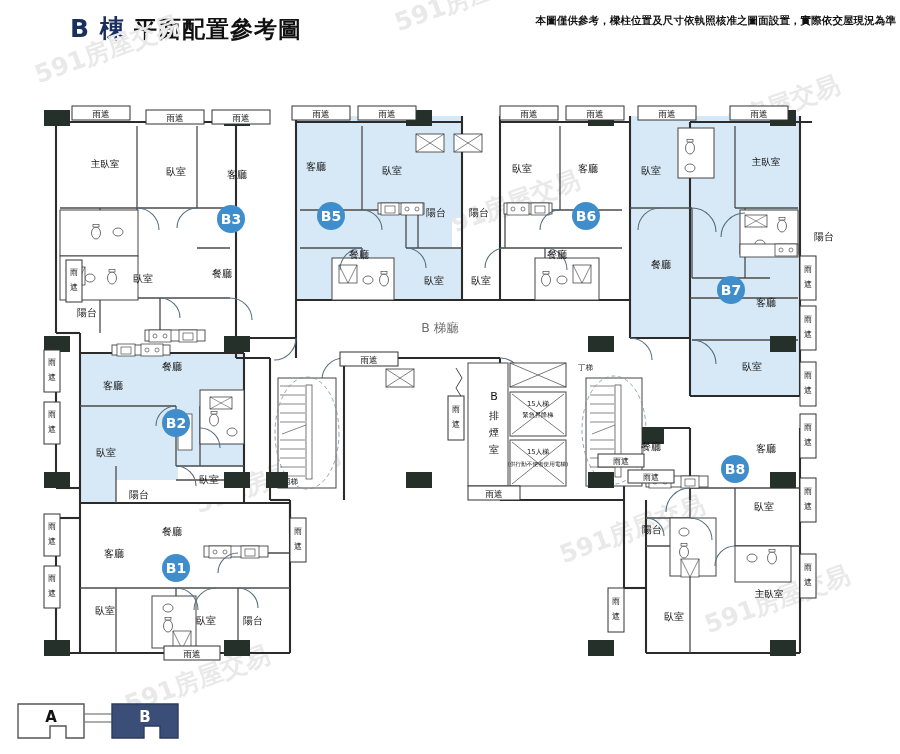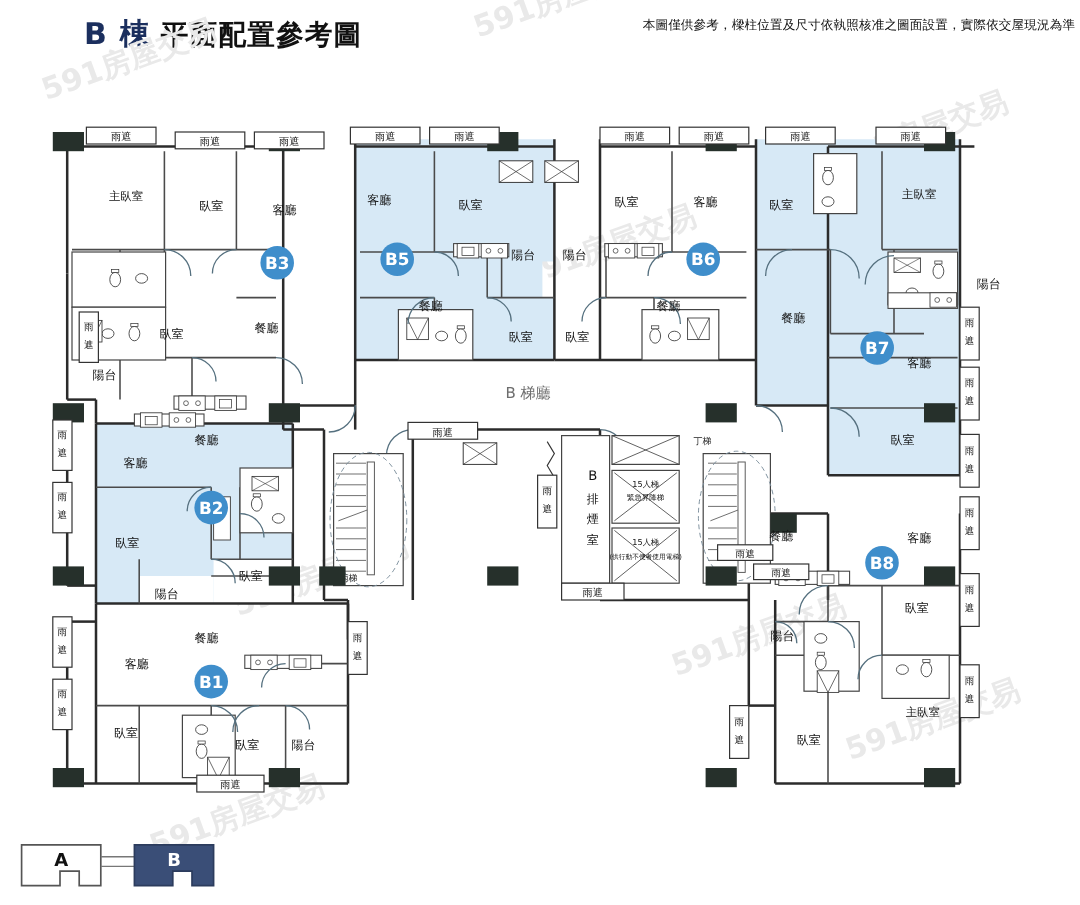--- a/index.html
+++ b/index.html
@@ -6,21 +6,21 @@
   html,body{margin:0;padding:0;background:#ffffff;}
   body{width:900px;height:754px;position:relative;overflow:hidden;
        font-family:"DejaVu Sans","Liberation Sans",sans-serif;}
   #stage{position:absolute;inset:0;width:900px;height:754px;padding-left:18px;}
   .title-bar{position:absolute;left:0;top:0;width:900px;height:48px;}
   .title-main{position:absolute;left:70px;top:12px;font-size:25px;
        color:#1b2f5e;font-weight:700;letter-spacing:1px;white-space:nowrap;}
   .title-sub{position:absolute;left:134px;top:14px;font-size:23px;
        color:#111111;font-weight:700;letter-spacing:1px;white-space:nowrap;}
   .disclaimer{position:absolute;left:486px;top:14px;width:410px;
-       font-size:10.5px;color:#111;font-weight:400;letter-spacing:0.1px;
+       font-size:10.5px;color:#111;font-weight:700;letter-spacing:0.1px;
        white-space:nowrap;text-align:right;}
   .legend{position:absolute;left:14px;top:698px;width:180px;height:46px;}
   .legend svg{display:block;}
   .plan{position:absolute;left:0;top:48px;width:900px;height:648px;}
   .wm{position:absolute;color:#e9e9e9;font-size:25px;font-weight:700;
       transform:rotate(-20deg);transform-origin:left top;
       white-space:nowrap;pointer-events:none;user-select:none;}
   svg{shape-rendering:geometricPrecision;}
   text{font-family:"DejaVu Sans","Liberation Sans",sans-serif;}
 </style>

